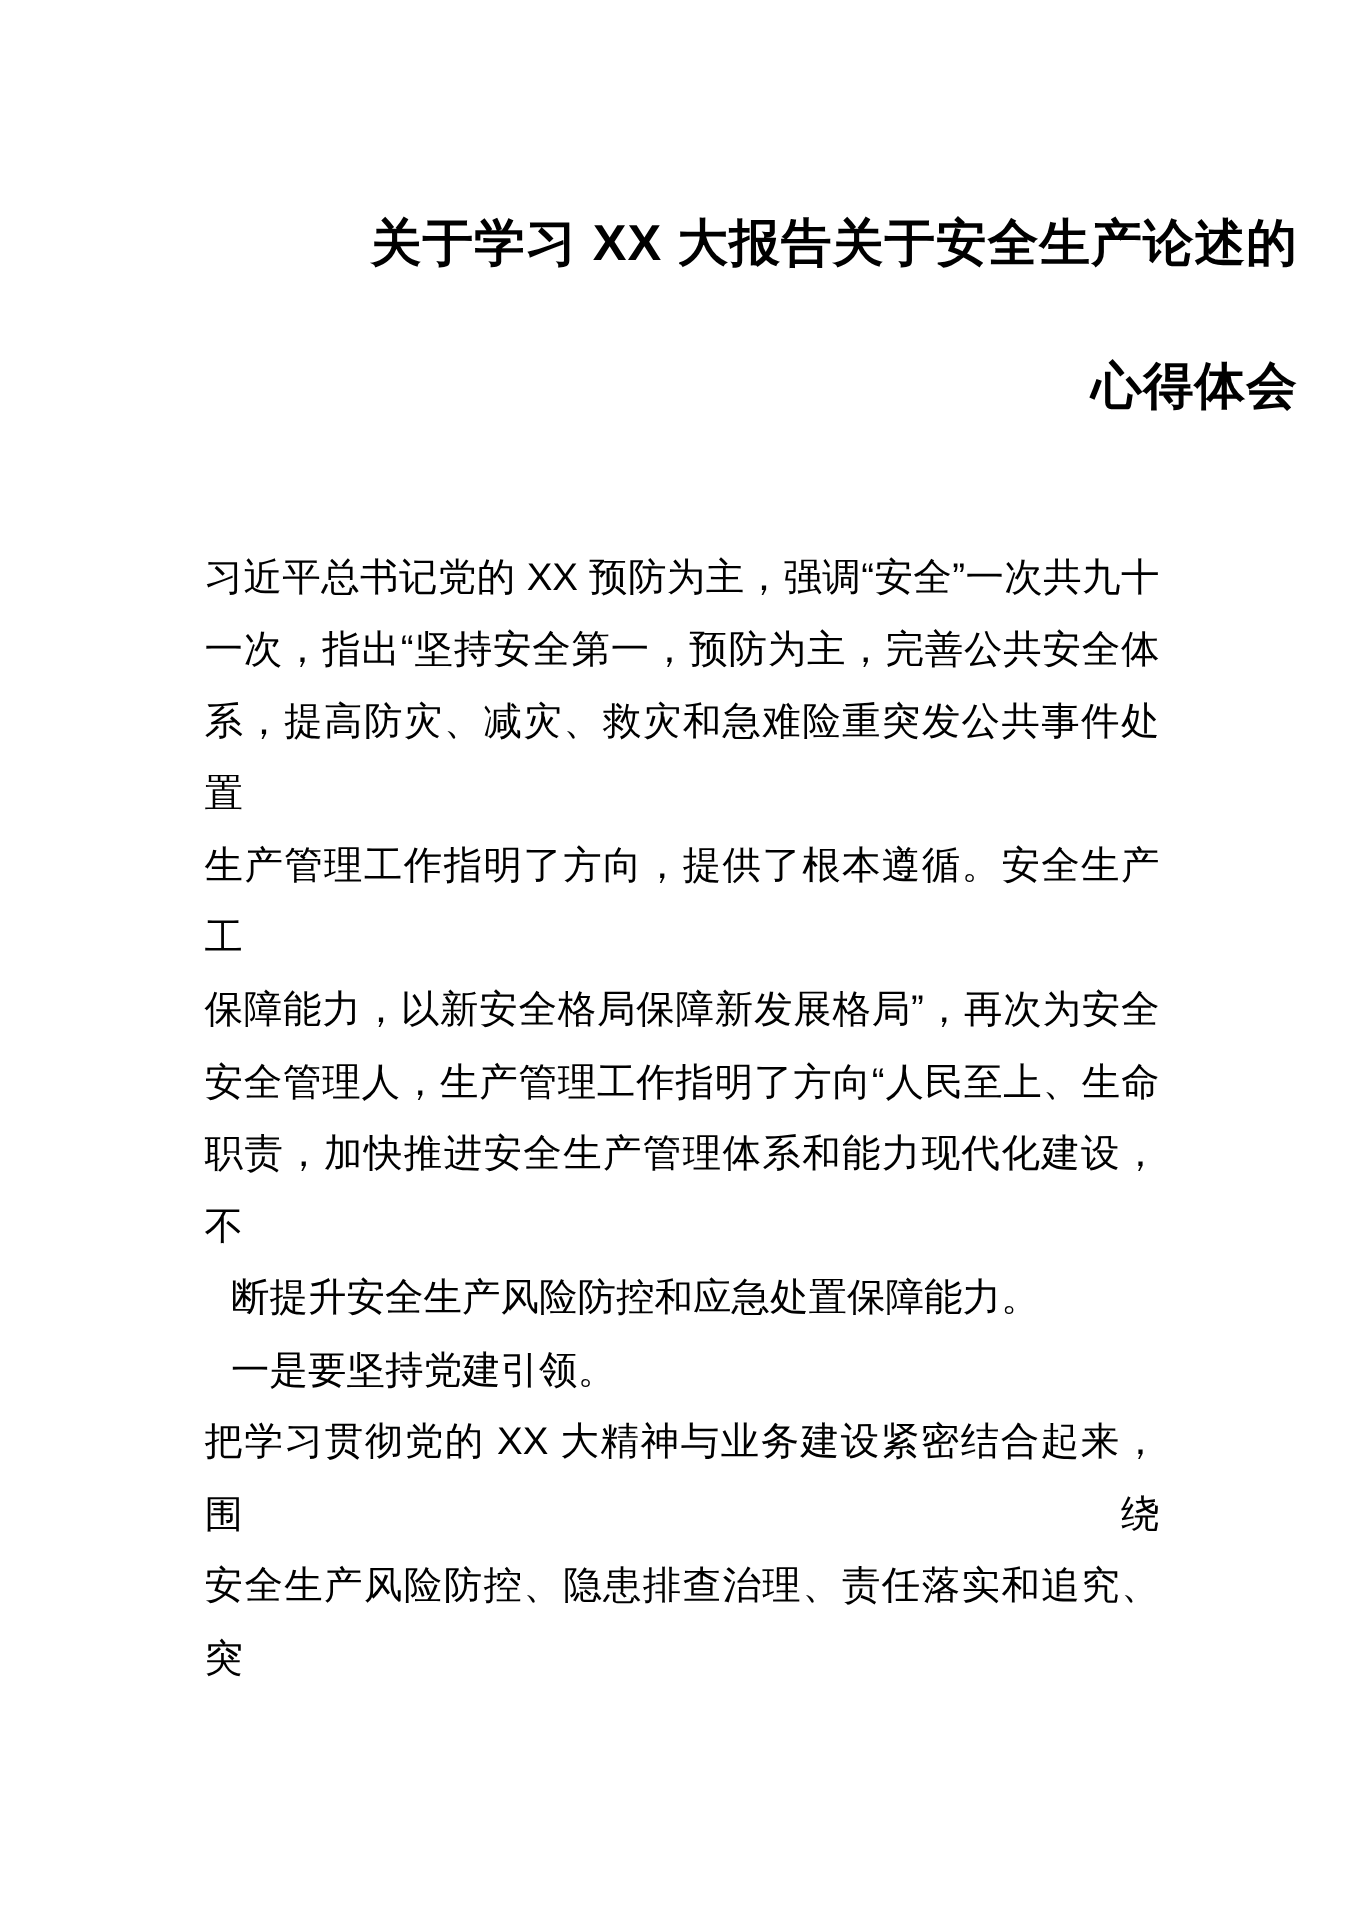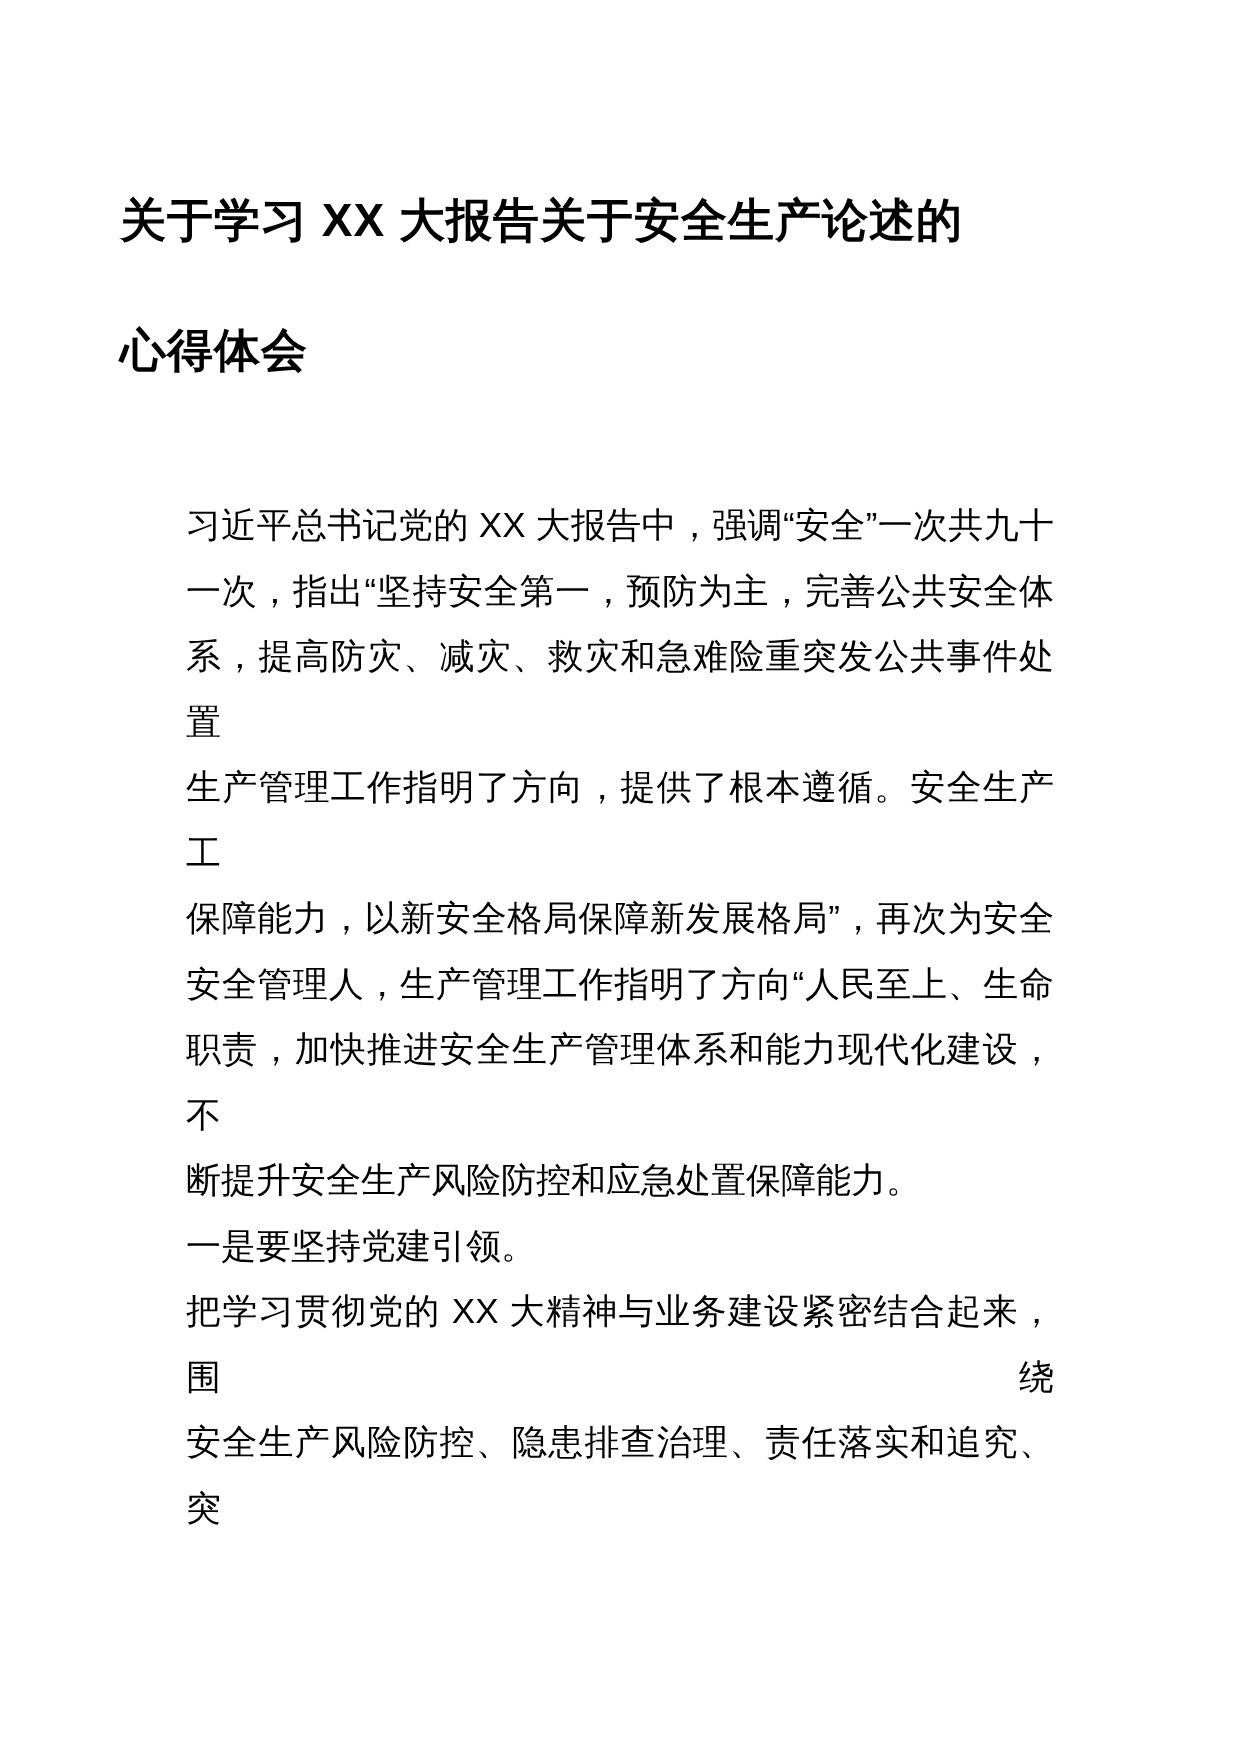--- a/index.html
+++ b/index.html
@@ -11,22 +11,22 @@
     position: relative;
     width: 1240px;
     height: 1754px;
     background: #ffffff;
     color: #000000;
     font-family: "Liberation Sans", sans-serif;
     overflow: hidden;
   }
   .doc-title {
     margin: 0;
-    padding: 0 120px;
-    text-align: left;
+    padding: 0 60px;
+    text-align: right;
     font-size: 46px;
     font-weight: 900;
     line-height: 60px;
     letter-spacing: 1px;
   }
   .doc-title.line1 {
     padding-top: 190px;
   }
   .doc-title.line2 {
     margin-top: 70px;
@@ -37,33 +37,34 @@
     font-weight: 400;
     line-height: 65.5px;
   }
   .body-line {
     text-align: justify;
     text-align-last: justify;
     white-space: normal;
   }
   .body-line.short {
     text-align-last: left;
+    margin-left: 24px;
   }
 </style>
 </head>
 <body>
 
 <div class="page">
 
   <h1 class="doc-title line1">关于学习 XX 大报告关于安全生产论述的</h1>
 
   <h1 class="doc-title line2">心得体会</h1>
 
   <div class="doc-body">
-    <div class="body-line">习近平总书记党的 XX 大报告中，强调“安全”一次共九十</div>
+    <div class="body-line">习近平总书记党的 XX 预防为主，强调“安全”一次共九十</div>
     <div class="body-line">一次，指出“坚持安全第一，预防为主，完善公共安全体</div>
     <div class="body-line">系，提高防灾、减灾、救灾和急难险重突发公共事件处置</div>
     <div class="body-line">生产管理工作指明了方向，提供了根本遵循。安全生产工</div>
     <div class="body-line">保障能力，以新安全格局保障新发展格局”，再次为安全</div>
     <div class="body-line">安全管理人，生产管理工作指明了方向“人民至上、生命</div>
     <div class="body-line">职责，加快推进安全生产管理体系和能力现代化建设，不</div>
     <div class="body-line short">断提升安全生产风险防控和应急处置保障能力。</div>
     <div class="body-line short">一是要坚持党建引领。</div>
     <div class="body-line">把学习贯彻党的 XX 大精神与业务建设紧密结合起来，围绕</div>
     <div class="body-line">安全生产风险防控、隐患排查治理、责任落实和追究、突</div>

